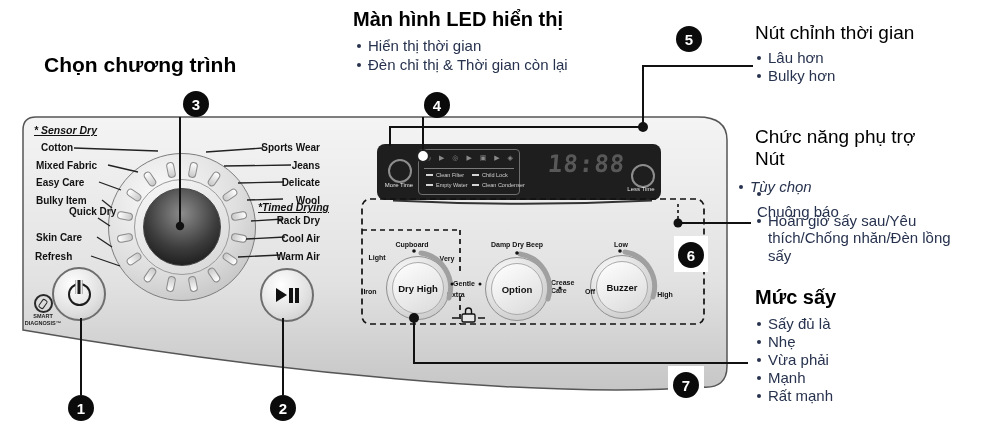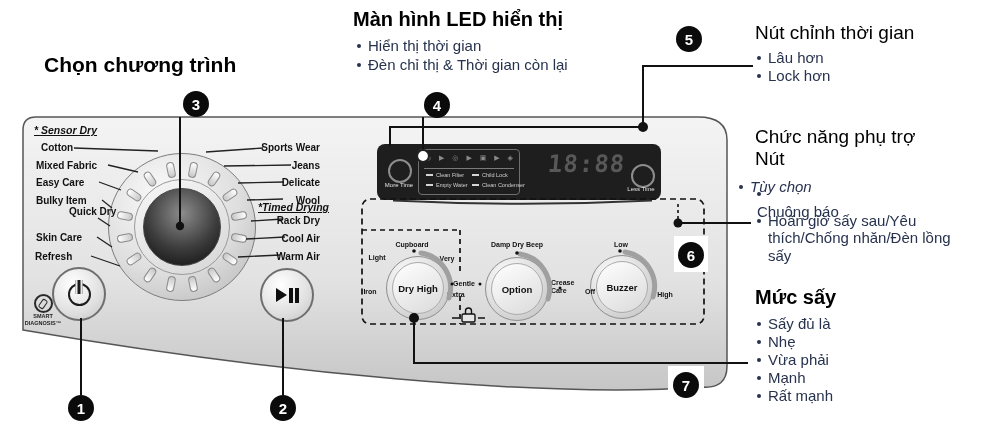--- a/index.html
+++ b/index.html
@@ -275,21 +275,21 @@
       <span>Đèn chỉ thị &amp; Thời gian còn lại</span>
     </div>
 
 <div class="abs txt h2" style="left:755px;top:22px;">Nút chỉnh thời gian</div>
 <div class="abs txt bul" style="left:757px;top:49px;">
   <span class="bdot"></span>
       <span>Lâu hơn</span>
     </div>
 <div class="abs txt bul" style="left:757px;top:67px;">
   <span class="bdot"></span>
-      <span>Lock hơn</span>
+      <span>Bulky hơn</span>
     </div>
 
 <div class="abs txt h2" style="left:755px;top:126px;">Chức năng phụ trợ</div>
 <div class="abs txt h2" style="left:755px;top:148px;">Nút</div>
 <div class="abs txt bul" style="left:739px;top:178px;font-style:italic;">
   <span class="bdot"></span>
       <span>Tùy chọn</span>
     </div>
 <div class="abs txt bul" style="left:757px;top:185px;flex-direction:column;">
   <span class="bdot"></span>

